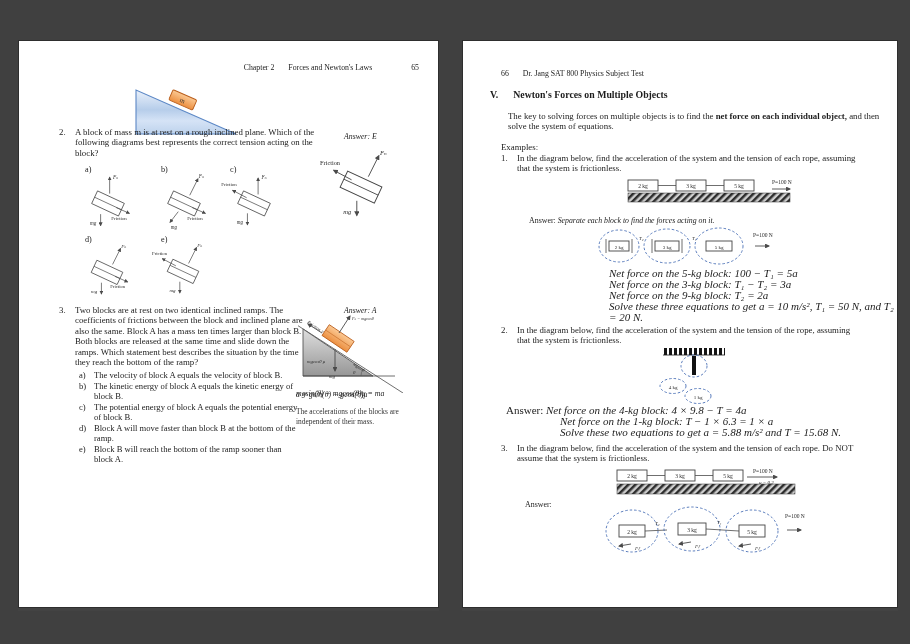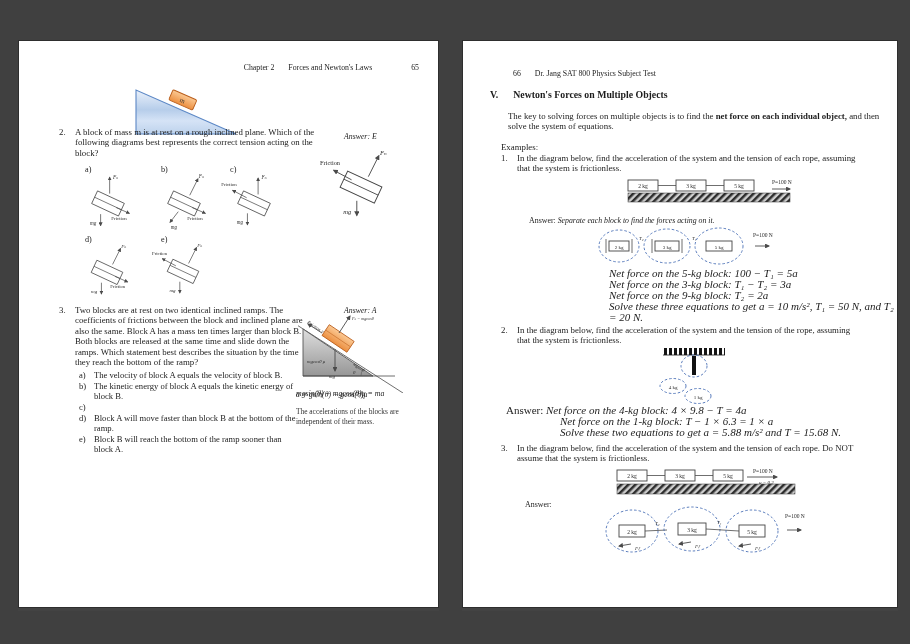--- a/index.html
+++ b/index.html
@@ -181,20 +181,21 @@
     <div class="choice">
       <div class="cl">a)</div>
       <div class="ct">The velocity of block A equals the velocity of block B.</div>
     </div>
     <div class="choice">
       <div class="cl">b)</div>
       <div class="ct">The kinetic energy of block A equals the kinetic energy of block B.</div>
     </div>
     <div class="choice">
       <div class="cl">c)</div>
+      <div class="ct">The potential energy of block A equals the potential energy of block B.</div>
     </div>
     <div class="choice">
       <div class="cl">d)</div>
       <div class="ct">Block A will move faster than block B at the bottom of the ramp.</div>
     </div>
     <div class="choice">
       <div class="cl">e)</div>
       <div class="ct">Block B will reach the bottom of the ramp sooner than block A.</div>
     </div>
   </div>
@@ -222,21 +223,21 @@
   </svg>
 
   <div class="d eq" style="left:277px;top:348px;">mgsin(θ) − mgcos(θ)μ = ma</div>
   <div class="d eq" style="left:277px;top:349px;">a = gsin(θ) − gcos(θ)μ</div>
   <div class="d note" style="left:277px;top:366px;">The accelerations of the blocks are</div>
   <div class="d note" style="left:277px;top:376px;">independent of their mass.</div>
 </div>
 
 <div class="page" id="right-page">
 
-  <div class="d hdr" style="left:38px;top:28px;display:flex;gap:14px;margin-left:12px;">
+  <div class="d hdr" style="left:38px;top:28px;display:flex;gap:14px;">
     <span>66</span>
     <span>Dr. Jang SAT 800 Physics Subject Test</span>
   </div>
 
   <div class="d sec-title" style="left:27px;top:48px;gap:15px;">
     <span>V.</span>
     <span>Newton's Forces on Multiple Objects</span>
   </div>
 
   <div class="d body-txt" style="left:38px;top:70px;width:372px;margin-left:7px;">

